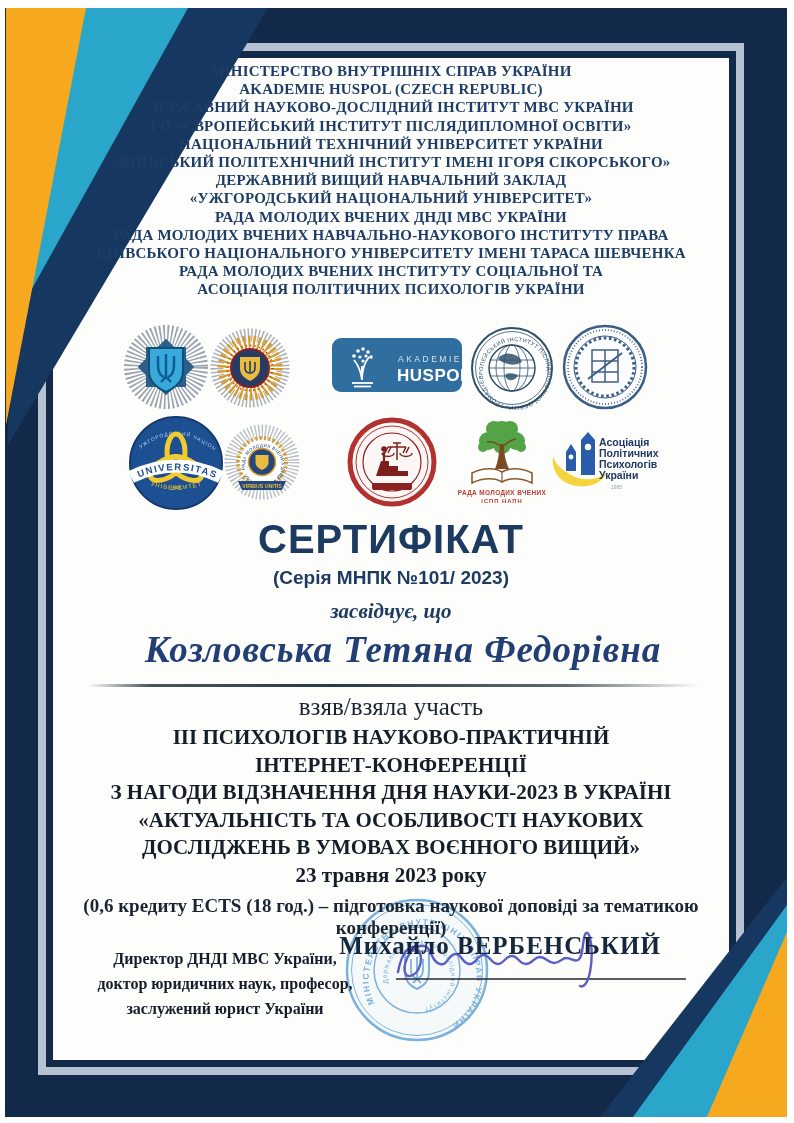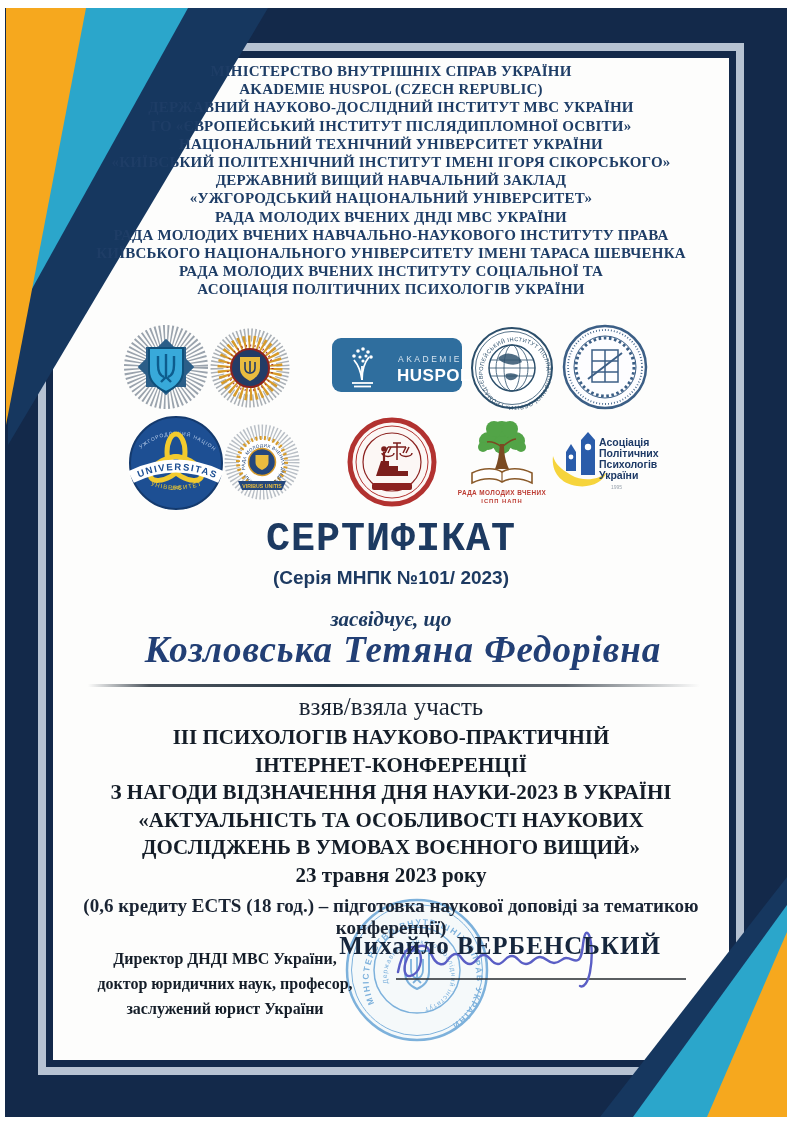--- a/index.html
+++ b/index.html
@@ -1,24 +1,24 @@
 <!DOCTYPE html>
 <html><head>
 <meta charset="utf-8">
 <style>
   html,body{margin:0;padding:0;background:#e8e8e8;}
   .page{position:relative;width:794px;height:1123px;background:#ffffff;overflow:hidden;
         font-family:"Liberation Serif",serif;}
   .abs{position:absolute;}
   .ctr{left:53px;width:676px;text-align:center;}
   .header-block{top:62px;color:#1e3d66;font-weight:bold;font-size:15px;line-height:18.2px;letter-spacing:.2px;}
-  .title{top:517px;color:#1d3a61;font-family:Liberation Mono, monospace;font-weight:bold;
+  .title{top:517px;color:#1d3a61;font-family:Liberation Sans, sans-serif;font-weight:bold;
          font-size:40px;letter-spacing:1px;}
   .series{top:567px;color:#1d3a61;font-family:"Liberation Sans",sans-serif;font-weight:bold;font-size:19px;}
-  .certifies{top:599px;color:#1d3a61;font-weight:bold;font-style:italic;font-size:21px;margin-top:8px;}
+  .certifies{top:599px;color:#1d3a61;font-weight:bold;font-style:italic;font-size:21px;}
   .recipient{top:628px;color:#223f75;font-weight:bold;font-style:italic;font-size:37px;letter-spacing:1px;padding-left:12px;}
   .divider{top:684px;left:88px;width:612px;height:3px;
      background:linear-gradient(90deg,rgba(70,80,90,0),rgba(45,55,65,.85) 10%,#2b3a47 40%,rgba(45,55,65,.75) 78%,rgba(70,80,90,0));}
   .participation{top:693px;color:#1a2433;font-weight:normal;font-size:25px;}
   .conf-block{top:724px;color:#141d28;font-weight:bold;font-size:21px;line-height:27.6px;}
   .credit{top:895px;color:#1a2433;font-weight:bold;font-size:19px;}
   .sign-left{top:946px;left:58px;width:334px;text-align:center;color:#141d28;font-weight:bold;
              font-size:16px;line-height:25px;}
   .sign-name{top:932px;left:310px;width:380px;text-align:center;color:#16263c;font-weight:bold;
              font-size:25px;letter-spacing:1px;}

